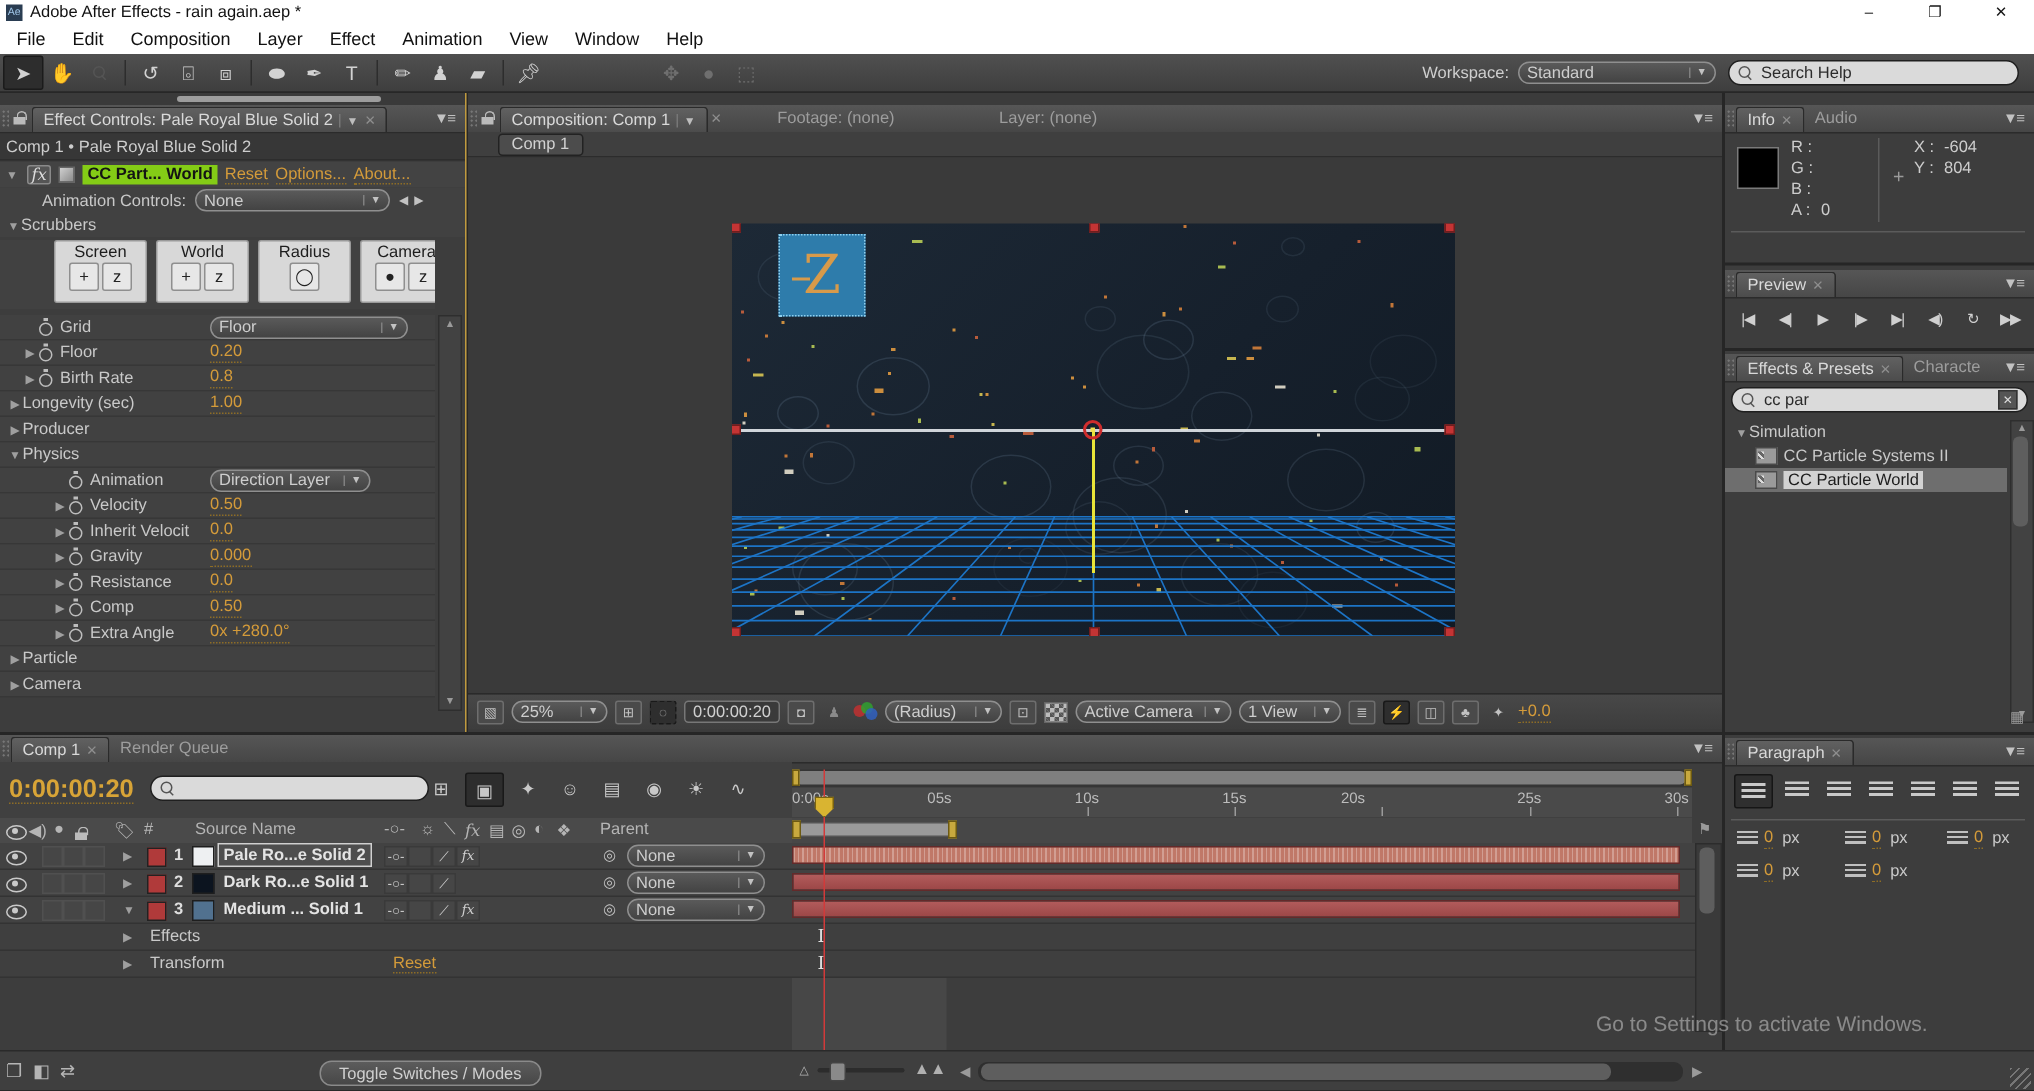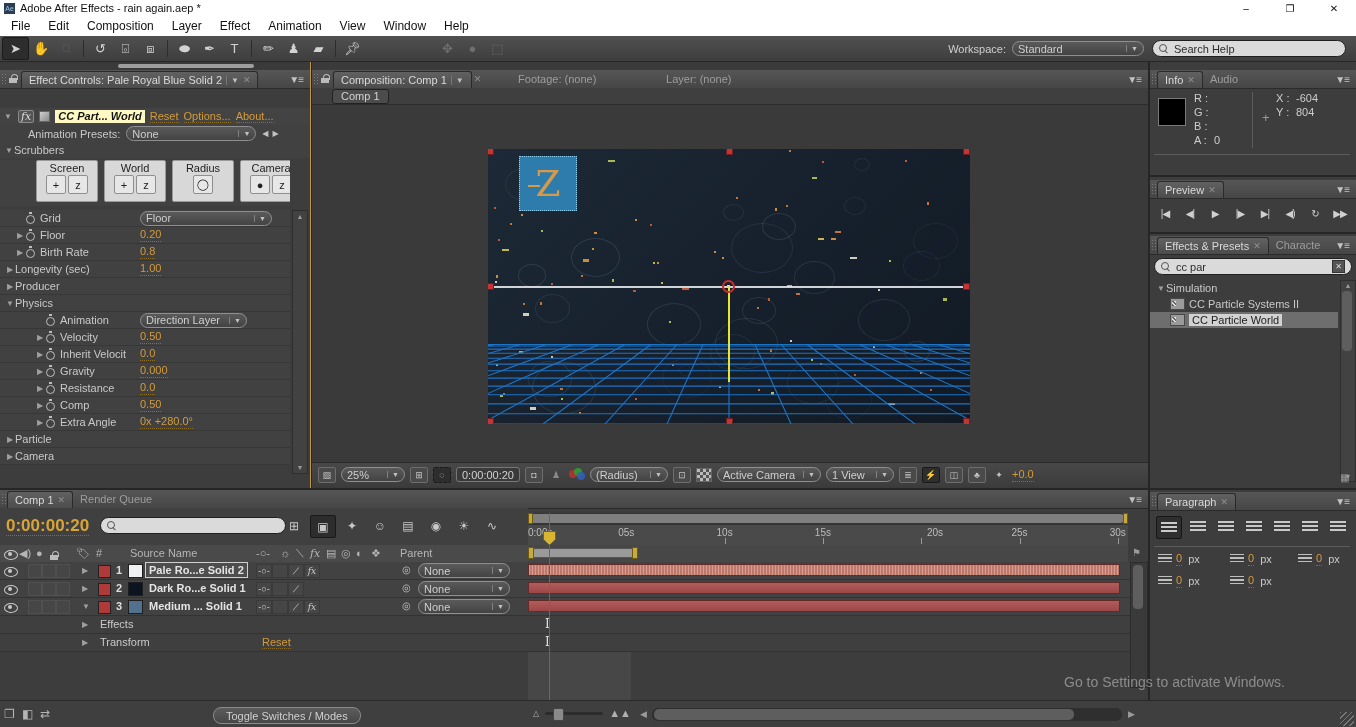--- a/index.html
+++ b/index.html
@@ -50,21 +50,21 @@
   
   .panel{position:absolute;background:#3d3d3d;}
   #ec{left:0;top:62px;width:310px;height:426px;border-right:1px solid #c09a3e;}
   .ec-topstrip{left:0;top:0;width:100%;height:8px;background:#3a3a3a;}
   .ec-hbar{left:118px;top:2px;width:136px;height:4px;background:#9d9d9d;border-radius:2px;}
   #ec .tabbar{top:8px;}
   .ec-crumb{left:0;top:27px;width:100%;height:18px;background:#373737;border-bottom:1px solid #2d2d2d;display:flex;align-items:center;padding-left:4px;box-sizing:border-box;color:#cdcdcd;}
   .ec-fxrow{left:0;top:46px;width:100%;height:17px;background:#434343;display:flex;align-items:center;gap:5px;padding-left:3px;box-sizing:border-box;}
   .fxbadge{font-family:"DejaVu Serif",serif;font-style:italic;font-size:11px;color:#ddd;border:1px solid #8a8a8a;border-radius:2px;padding:0 2px;background:#555;line-height:11px;}
   .cubeic{width:9px;height:9px;background:linear-gradient(135deg,#cfcfcf,#8a8a8a);border:1px solid #666;transform:rotate(0deg);}
-  .fxname{font-weight:bold;color:#141414;background:#fef9c3;padding:0 3px;line-height:13px;font-style:italic;}
+  .fxname{font-weight:bold;color:#141414;background:#84cc16;padding:0 3px;line-height:13px;}
   .ec-presets{left:0;top:63px;width:100%;height:17px;display:flex;align-items:center;background:#414141;}
   .ec-scrub-label{left:0;top:80px;width:100%;height:16px;display:flex;align-items:center;background:#414141;}
   .scrub-row{left:0;top:98px;width:290px;height:46px;background:#414141;display:flex;gap:6px;padding-left:36px;box-sizing:border-box;overflow:hidden;}
   .scrubbtn{width:60px;height:40px;background:#d8d8d8;border:1px solid #9a9a9a;border-radius:2px;color:#1d1d1d;display:flex;flex-direction:column;align-items:center;flex:none;}
   .scrubbtn .sl{font-size:11px;line-height:14px;}
   .scrubbtn .srow{display:flex;gap:2px;}
   .mini{width:18px;height:17px;border:1px solid #8f8f8f;background:#e7e7e7;display:flex;align-items:center;justify-content:center;font-size:11px;color:#222;border-radius:2px;}
   .ec-rows{left:0;top:148px;width:290px;}
   .ec-row{display:flex;align-items:center;height:16px;border-bottom:1px solid #373737;padding-left:3px;position:relative;background:#414141;}
   .ec-ind{flex:none;}
@@ -273,31 +273,32 @@
     <div class="tabbar">
       <span class="grip"></span>
       <span class="lockic"></span>
       <span class="tab active">
         <span>Effect Controls: Pale Royal Blue Solid 2</span>
         <span class="tdd">▼</span>
         <span class="x">✕</span>
       </span>
       <span class="pm">▼≡</span>
     </div>
+    <div class="abs ec-crumb">Comp 1 • Pale Royal Blue Solid 2</div>
     <div class="abs ec-fxrow">
       <span class="tri">▼</span>
       <span class="fxbadge">fx</span>
       <span class="cubeic"></span>
       <span class="fxname">CC Part... World</span>
       <span class="olink">Reset</span>
       <span class="olink">Options...</span>
       <span class="olink">About...</span>
     </div>
     <div class="abs ec-presets">
-      <span style="margin-left:28px">Animation Presets:</span>
+      <span style="margin-left:28px">Animation Controls:</span>
       <span class="dd" style="width:118px;margin-left:6px">
         <span>None</span>
           <span class="da">▼</span>
       </span>
       <span style="margin-left:6px;color:#c2c2c2;font-size:8px">◀</span>
       <span style="margin-left:4px;color:#c2c2c2;font-size:8px">▶</span>
     </div>
     <div class="abs ec-scrub-label">
       <span class="tri" style="margin-left:4px">▼</span>
       <span>Scrubbers</span>
@@ -872,21 +873,21 @@
     <div class="abs ruler">
 
         <span class="tick i0" style="left: 0px;">0:00s</span>
 
         <span class="tick i1" style="left: 98.3px; transform: translateX(-50%);">05s</span>
 
         <span class="tick i2" style="left: 196.6px; transform: translateX(-50%);">10s</span>
 
         <span class="tick i3" style="left: 294.9px; transform: translateX(-50%);">15s</span>
 
-        <span class="tick i4" style="left: 407px; transform: translateX(-50%);">20s</span>
+        <span class="tick i4" style="left: 374px; transform: translateX(-50%);">20s</span>
 
         <span class="tick i5" style="left: 491.5px; transform: translateX(-50%);">25s</span>
 
         <span class="tick i6" style="left: 589.8px; transform: translateX(-50%);">30s</span>
 
       <span class="tickline" style="left:197px"></span>
         <span class="tickline" style="left:295px"></span>
       <span class="tickline" style="left:393px"></span>
         <span class="tickline" style="left:492px"></span>
       <span class="tickline" style="left:590px"></span>

